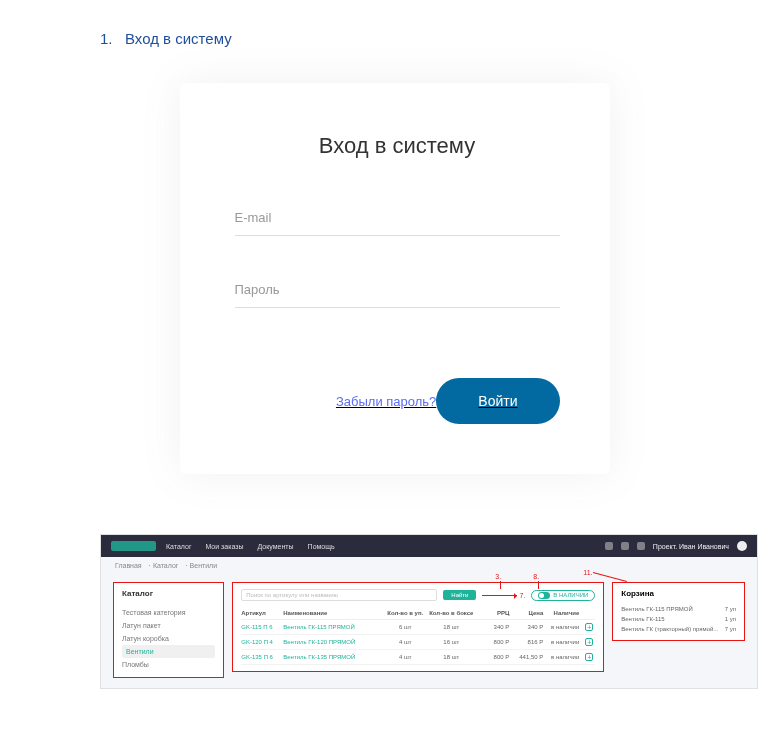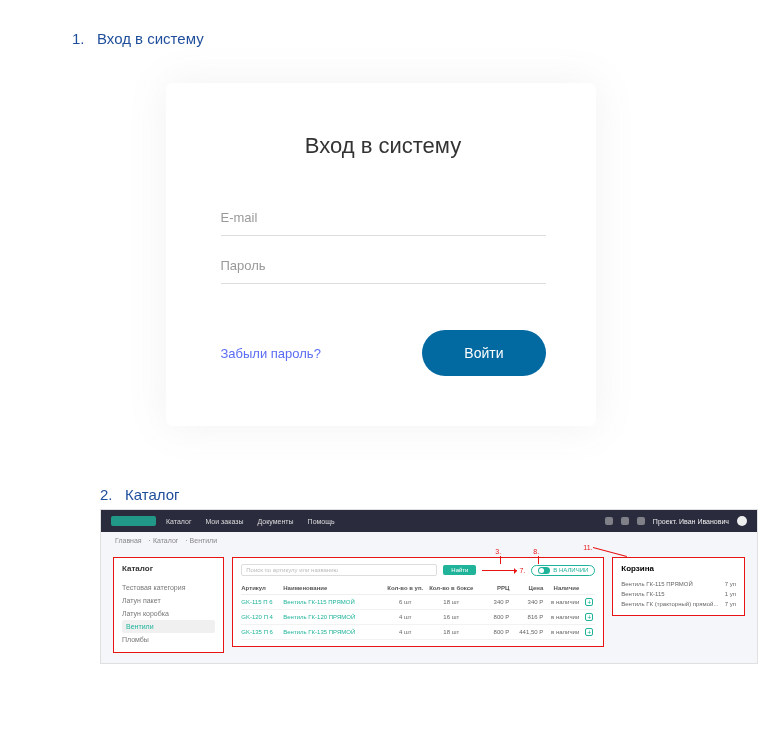--- a/index.html
+++ b/index.html
@@ -1,28 +1,28 @@
 <!DOCTYPE html>
 <html><head>
 <meta charset="utf-8">
 <style>
   * { box-sizing: border-box; margin: 0; padding: 0; }
   body { font-family: Arial, Helvetica, sans-serif; background: #fff; width: 779px; font-size: 14px; }
-  .doc { padding: 30px 90px 0 72px; }
+  .doc { padding: 30px 90px 0 100px; }
 
   .section-heading { font-size: 15px; color: #1f4e9b; font-weight: 400; margin-bottom: 6px; }
   .section-heading .num { display: inline-block; width: 25px; }
   .body-text { font-size: 13px; color: #222; line-height: 1.4; margin-bottom: 20px; }
 
   .login-wrap { display: flex; justify-content: center; padding: 30px 0 60px 0; }
   .login-card { width: 430px; padding: 50px 50px 50px 55px; background: #fff; border-radius: 6px; box-shadow: 0 0 40px rgba(120,120,140,0.10); }
   .login-title { text-align: center; font-size: 22px; color: #333; font-weight: 400; margin-bottom: 45px; }
-  .login-field { border: none; border-bottom: 1px solid #ddd; width: 100%; padding: 6px 0 10px 0; font-size: 13px; color: #999; margin-bottom: 16px; outline: none; background: transparent; }
+  .login-field { border: none; border-bottom: 1px solid #ddd; width: 100%; padding: 6px 0 10px 0; font-size: 13px; color: #999; margin-bottom: 40px; outline: none; background: transparent; }
   .login-field::placeholder { color: #999; }
-  .login-footer { display: flex; justify-content: space-between; align-items: center; margin-top: 30px; }
+  .login-footer { display: flex; justify-content: flex-end; align-items: center; margin-top: 30px; text-decoration: underline; }
   .forgot { color: #5a6cf3; font-size: 13px; text-decoration: none; cursor: pointer; }
   .login-btn { background: #0369a1; color: #fff; border: none; border-radius: 26px; padding: 15px 42px; font-size: 14px; cursor: pointer; }
 
   .section2 { padding: 0 0 0 100px; }
   .catalog-shot { width: 658px; border: 1px solid #e0e0e0; }
   .topnav { background: #2a2c3d; height: 22px; display: flex; align-items: center; padding: 0 10px; font-size: 7px; color: #eee; }
   .logo { width: 45px; height: 10px; background: linear-gradient(90deg,#1fb39a,#1fb39a); border-radius: 2px; margin-right: 10px; opacity: 0.8; }
   .navitems { display: flex; gap: 14px; }
   .navitems span { color: #ddd; }
   .navright { margin-left: auto; display: flex; align-items: center; gap: 8px; }
@@ -94,23 +94,20 @@
       <input class="login-field" type="password" placeholder="Пароль" style="">
       <div class="login-footer">
         <a class="forgot">Забыли пароль?</a>
         <button class="login-btn">Войти</button>
       </div>
     </div>
   </div>
 </div>
 
 <div class="section2">
-  <div class="section-heading">
-    <span class="num">2.</span><span>Каталог</span>
-  </div>
 
   <div class="catalog-shot">
     <div class="topnav">
       <div class="logo"></div>
       <div class="navitems">
         <span>Каталог</span>
         <span>Мои заказы</span>
         <span>Документы</span>
         <span>Помощь</span>
       </div>

